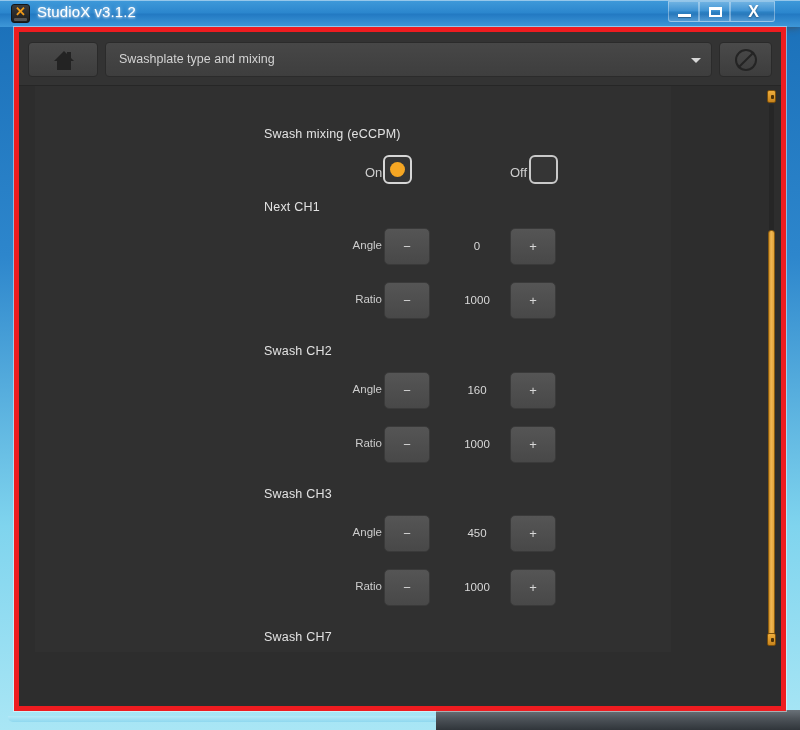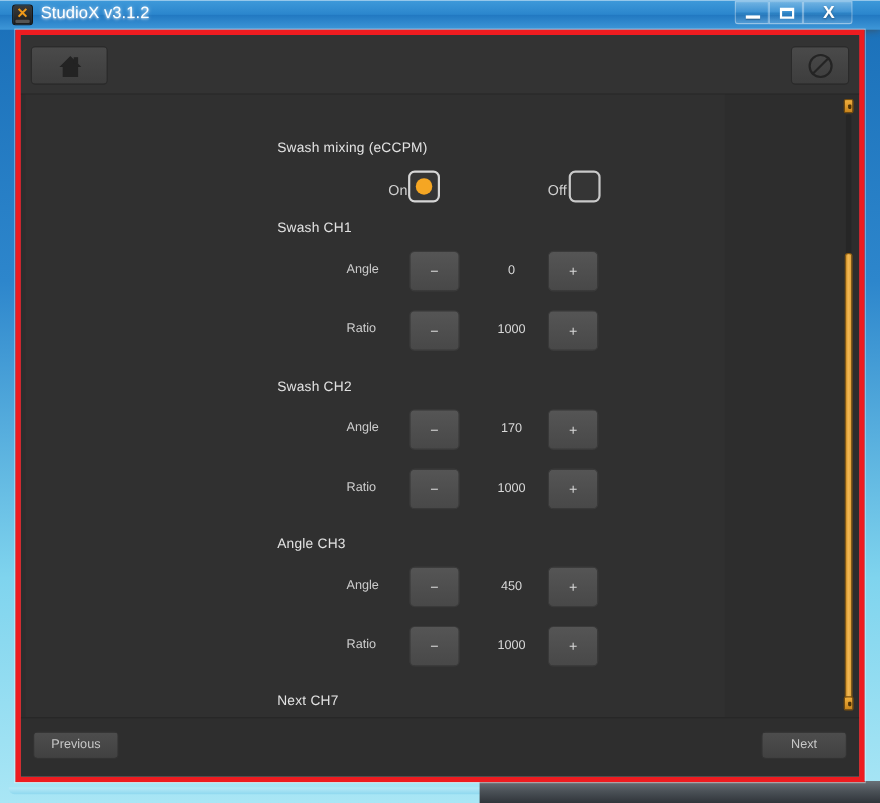--- a/index.html
+++ b/index.html
@@ -252,39 +252,40 @@
     position: absolute;
     left: 8px; top: -2px;
     width: 2px; height: 22px;
     background: #242424;
     transform: rotate(45deg);
   }
 
   
   #content {
     position: absolute;
-    left: 4px; top: 54px;
+    left: 16px; top: 54px;
     width: 636px;
     height: 566px;
     background: #303030;
     overflow: hidden;
   }
 
   .section-title {
     position: absolute;
     font-size: 12.5px;
     color: #e2e2e2;
     white-space: nowrap;
     letter-spacing: .2px;
   }
 
   .row-label {
     position: absolute;
     font-size: 11.5px;
     color: #cccccc;
+    text-align: right;
     white-space: nowrap;
   }
 
   .step-btn {
     position: absolute;
     width: 46px; height: 37px;
     border-radius: 5px;
     background: linear-gradient(180deg, #555555 0%, #484848 100%);
     border: 1px solid #3a3a3a;
     box-sizing: border-box;
@@ -455,91 +456,91 @@
 
       <div id="toolbar">
         <div id="home-btn">
           <div class="home-glyph">
             <div class="roof"></div>
             <div class="chim"></div>
             <div class="body"></div>
           </div>
         </div>
 
+        <div id="page-select">
+          <div class="sel-text">Swashplate type and mixing</div>
+          <div class="chev"></div>
+        </div>
 
         <div id="cancel-btn">
           <div class="nostop">
             <div class="slash"></div>
           </div>
         </div>
       </div>
 
       <div id="content">
 
         <div class="section-title" style="left:229px; top:41px;">Swash mixing (eCCPM)</div>
 
         <div class="radio-label" style="left:330px; top:79px;">On</div>
         <div class="radio-box on-state" style="left:348px; top:69px;">
           <div class="radio-dot"></div>
         </div>
 
         <div class="radio-label" style="left:475px; top:79px;">Off</div>
         <div class="radio-box" style="left:494px; top:69px;"></div>
 
-        <div class="section-title" style="left:229px; top:114px;">Swash CH1</div>
+        <div class="section-title" style="left:229px; top:114px;">Next CH1</div>
 
         <div class="row-label" style="left:292px; top:153px; width:55px;">Angle</div>
         <div class="step-btn" style="left:349px; top:142px;">−</div>
         <div class="value-txt" style="left:412px; top:154px; width:60px;">0</div>
         <div class="step-btn" style="left:475px; top:142px;">+</div>
 
         <div class="row-label" style="left:292px; top:207px; width:55px;">Ratio</div>
         <div class="step-btn" style="left:349px; top:196px;">−</div>
         <div class="value-txt" style="left:412px; top:208px; width:60px;">1000</div>
         <div class="step-btn" style="left:475px; top:196px;">+</div>
 
         <div class="section-title" style="left:229px; top:258px;">Swash CH2</div>
 
         <div class="row-label" style="left:292px; top:297px; width:55px;">Angle</div>
         <div class="step-btn" style="left:349px; top:286px;">−</div>
-        <div class="value-txt" style="left:412px; top:298px; width:60px;">170</div>
+        <div class="value-txt" style="left:412px; top:298px; width:60px;">160</div>
         <div class="step-btn" style="left:475px; top:286px;">+</div>
 
         <div class="row-label" style="left:292px; top:351px; width:55px;">Ratio</div>
         <div class="step-btn" style="left:349px; top:340px;">−</div>
         <div class="value-txt" style="left:412px; top:352px; width:60px;">1000</div>
         <div class="step-btn" style="left:475px; top:340px;">+</div>
 
-        <div class="section-title" style="left:229px; top:401px;">Angle CH3</div>
+        <div class="section-title" style="left:229px; top:401px;">Swash CH3</div>
 
         <div class="row-label" style="left:292px; top:440px; width:55px;">Angle</div>
         <div class="step-btn" style="left:349px; top:429px;">−</div>
         <div class="value-txt" style="left:412px; top:441px; width:60px;">450</div>
         <div class="step-btn" style="left:475px; top:429px;">+</div>
 
         <div class="row-label" style="left:292px; top:494px; width:55px;">Ratio</div>
         <div class="step-btn" style="left:349px; top:483px;">−</div>
         <div class="value-txt" style="left:412px; top:495px; width:60px;">1000</div>
         <div class="step-btn" style="left:475px; top:483px;">+</div>
 
-        <div class="section-title" style="left:229px; top:544px;">Next CH7</div>
+        <div class="section-title" style="left:229px; top:544px;">Swash CH7</div>
 
       </div>
 
       <div id="scrollbar">
         <div class="track"></div>
         <div class="sb-arrow" id="sb-up">
           <div class="nub"></div>
         </div>
         <div id="sb-thumb"></div>
         <div class="sb-arrow" id="sb-down">
           <div class="nub"></div>
         </div>
       </div>
 
-      <div id="footer">
-        <div class="nav-btn" id="prev-btn">Previous</div>
-        <div class="nav-btn" id="next-btn">Next</div>
-      </div>
 
     </div>
   </div>
 </div>
 
 </body></html>

